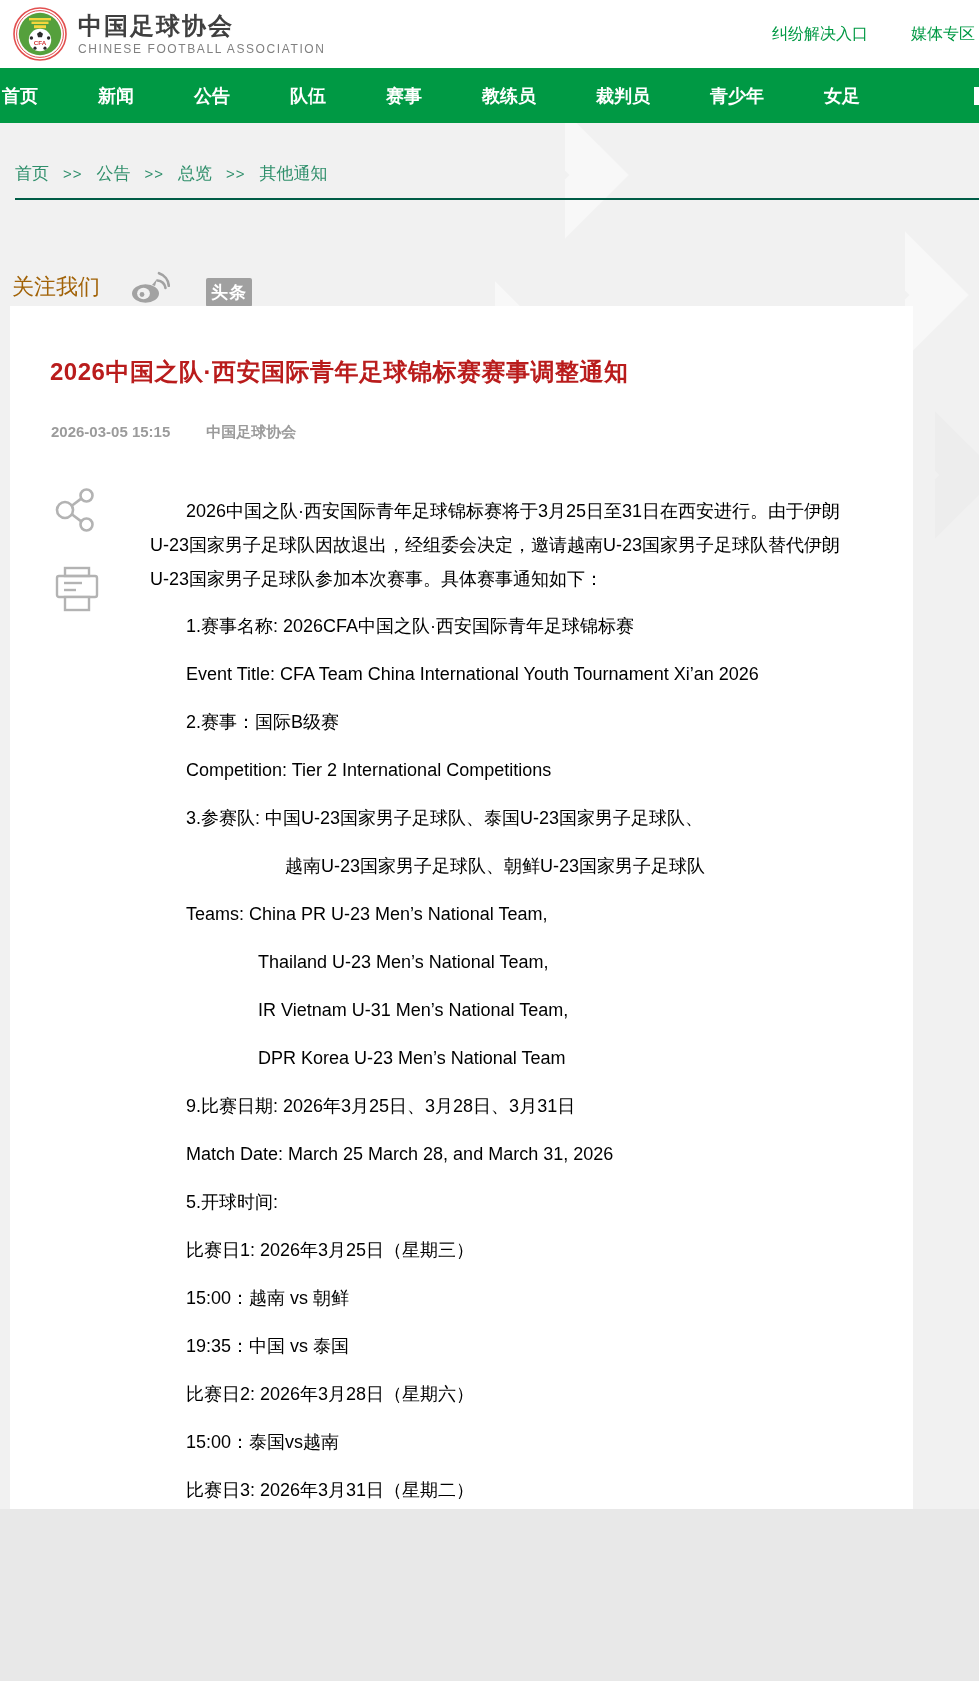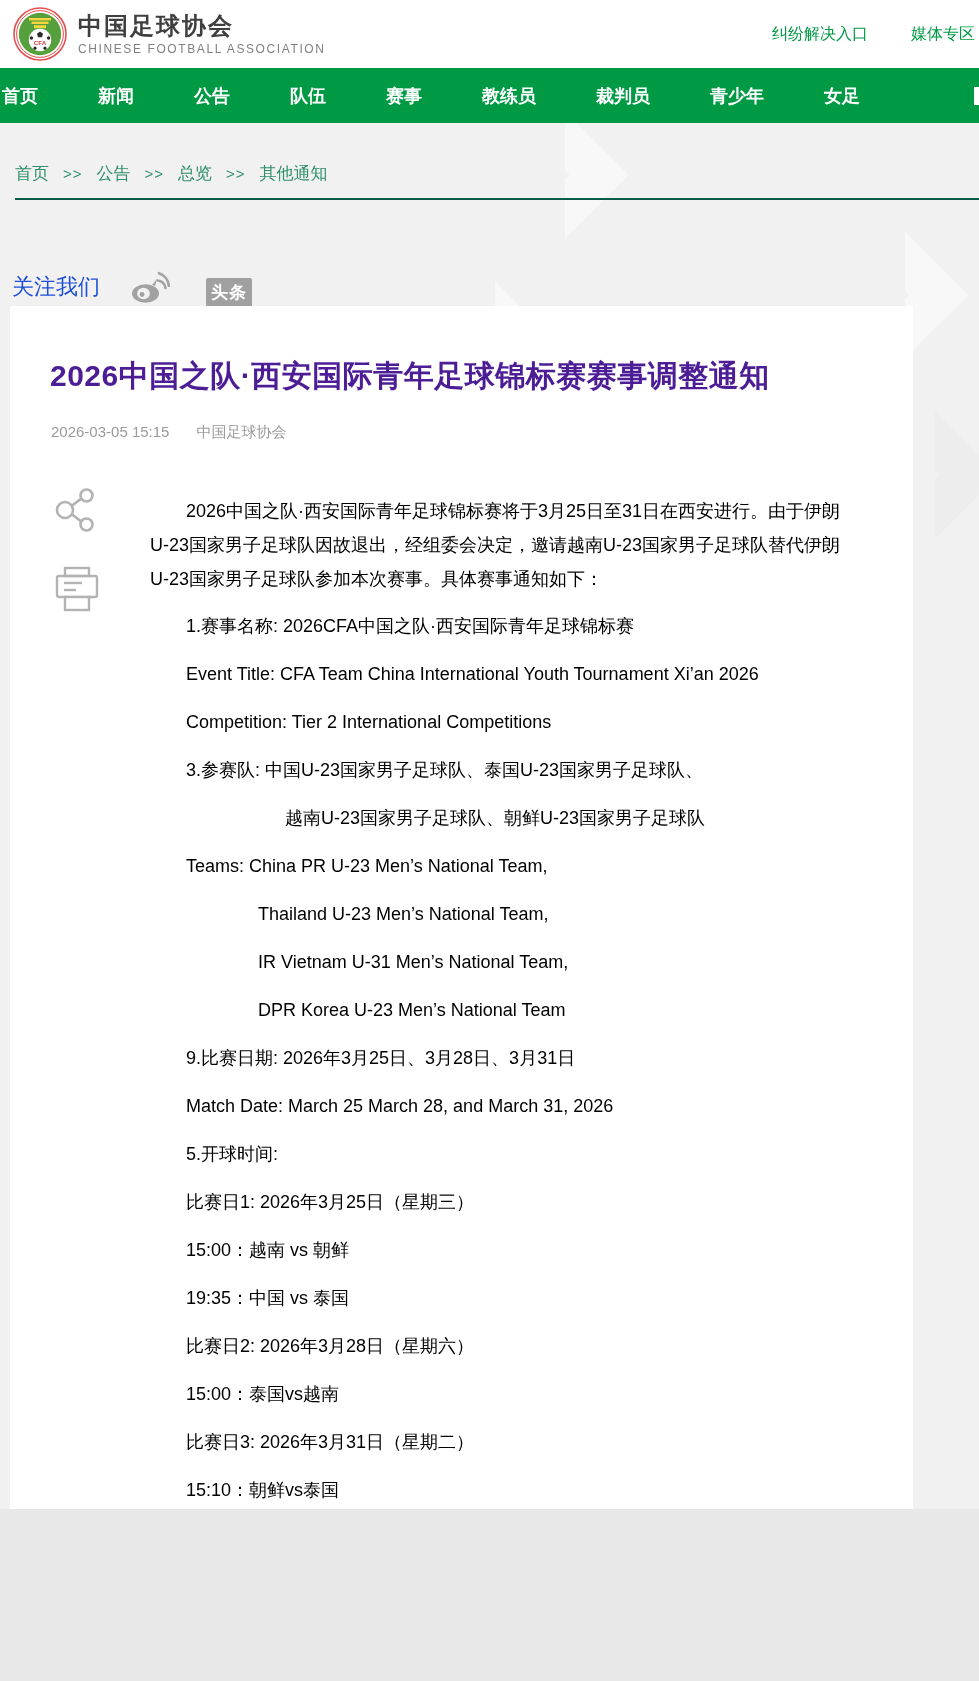--- a/index.html
+++ b/index.html
@@ -34,30 +34,30 @@
            display:flex;align-items:center;gap:60px;padding-left:2px;z-index:5;}
   .nav-item{color:#fff;font-size:18px;font-weight:bold;text-decoration:none;cursor:pointer;white-space:nowrap;}
   .nav-sliver{position:absolute;right:0;top:87px;width:5px;height:18px;background:#fff;z-index:6;}
   
   .crumb-row{position:absolute;left:15px;top:162px;z-index:3;display:flex;gap:14px;align-items:center;}
   .crumb-link{color:var(--crumb);font-size:17px;text-decoration:none;cursor:pointer;white-space:nowrap;}
   .crumb-sep{color:var(--crumb);font-size:15px;letter-spacing:1px;}
   .crumb-line{position:absolute;left:15px;right:0;top:198px;height:2px;background:var(--divider);z-index:3;}
   
   .follow-row{position:absolute;left:12px;top:268px;height:40px;z-index:3;}
-  .follow-label{position:absolute;left:0;top:4px;font-size:22px;color:#1d4ed8;white-space:nowrap;}
+  .follow-label{position:absolute;left:0;top:4px;font-size:22px;color:#a16207;white-space:nowrap;}
   .weibo{position:absolute;left:118px;top:2px;width:40px;height:34px;cursor:pointer;}
   .toutiao{position:absolute;left:194px;top:10px;width:46px;height:29px;background:var(--badge);
            color:#fff;font-size:17px;font-weight:bold;display:flex;align-items:center;justify-content:center;
            border-radius:2px;cursor:pointer;letter-spacing:1px;}
   
   .card{position:absolute;left:10px;top:306px;width:903px;height:1375px;background:#fff;z-index:4;}
-  .article-title{position:absolute;left:40px;top:50px;font-size:30px;font-weight:bold;color:#4c1d95;
+  .article-title{position:absolute;left:40px;top:50px;font-size:24px;font-weight:bold;color:#b91c1c;
                  white-space:nowrap;letter-spacing:0.5px;}
-  .meta{position:absolute;left:41px;top:117px;font-size:15px;color:#9b9b9b;display:flex;gap:27px;}
+  .meta{position:absolute;left:41px;top:117px;font-size:15px;color:#9b9b9b;display:flex;gap:36px;font-weight:bold;}
   .share-icon{position:absolute;left:44px;top:180px;width:44px;height:48px;cursor:pointer;}
   .print-icon{position:absolute;left:42px;top:258px;width:50px;height:50px;cursor:pointer;}
   .article-body{position:absolute;left:140px;top:188px;width:740px;color:#000000;}
   .para-line{font-size:18px;line-height:34px;white-space:nowrap;}
   .para-line.first{padding-left:36px;}
   .body-line{font-size:18px;line-height:19px;margin-top:29px;white-space:nowrap;}
   .body-line.i1{padding-left:36px;}
   .body-line.i2{padding-left:108px;}
   .body-line.i3{padding-left:135px;}
   .body-line:first-of-type{margin-top:21px;}
@@ -163,20 +163,21 @@
 
     <div class="article-body">
       <div>
           <div class="para-line first">2026中国之队·西安国际青年足球锦标赛将于3月25日至31日在西安进行。由于伊朗</div>
           <div class="para-line">U-23国家男子足球队因故退出，经组委会决定，邀请越南U-23国家男子足球队替代伊朗</div>
           <div class="para-line">U-23国家男子足球队参加本次赛事。具体赛事通知如下：</div>
         </div>
       <div>
           <div class="body-line i1">1.赛事名称: 2026CFA中国之队·西安国际青年足球锦标赛</div>
           <div class="body-line i1">Event Title: CFA Team China International Youth Tournament Xi’an 2026</div>
+          <div class="body-line i1">2.赛事：国际B级赛</div>
           <div class="body-line i1">Competition: Tier 2 International Competitions</div>
           <div class="body-line i1">3.参赛队: 中国U-23国家男子足球队、泰国U-23国家男子足球队、</div>
           <div class="body-line i3">越南U-23国家男子足球队、朝鲜U-23国家男子足球队</div>
           <div class="body-line i1">Teams: China PR U-23 Men’s National Team,</div>
           <div class="body-line i2">Thailand U-23 Men’s National Team,</div>
           <div class="body-line i2">IR Vietnam U-31 Men’s National Team,</div>
           <div class="body-line i2">DPR Korea U-23 Men’s National Team</div>
           <div class="body-line i1">9.比赛日期: 2026年3月25日、3月28日、3月31日</div>
           <div class="body-line i1">Match Date: March 25 March 28, and March 31, 2026</div>
           <div class="body-line i1">5.开球时间:</div>

